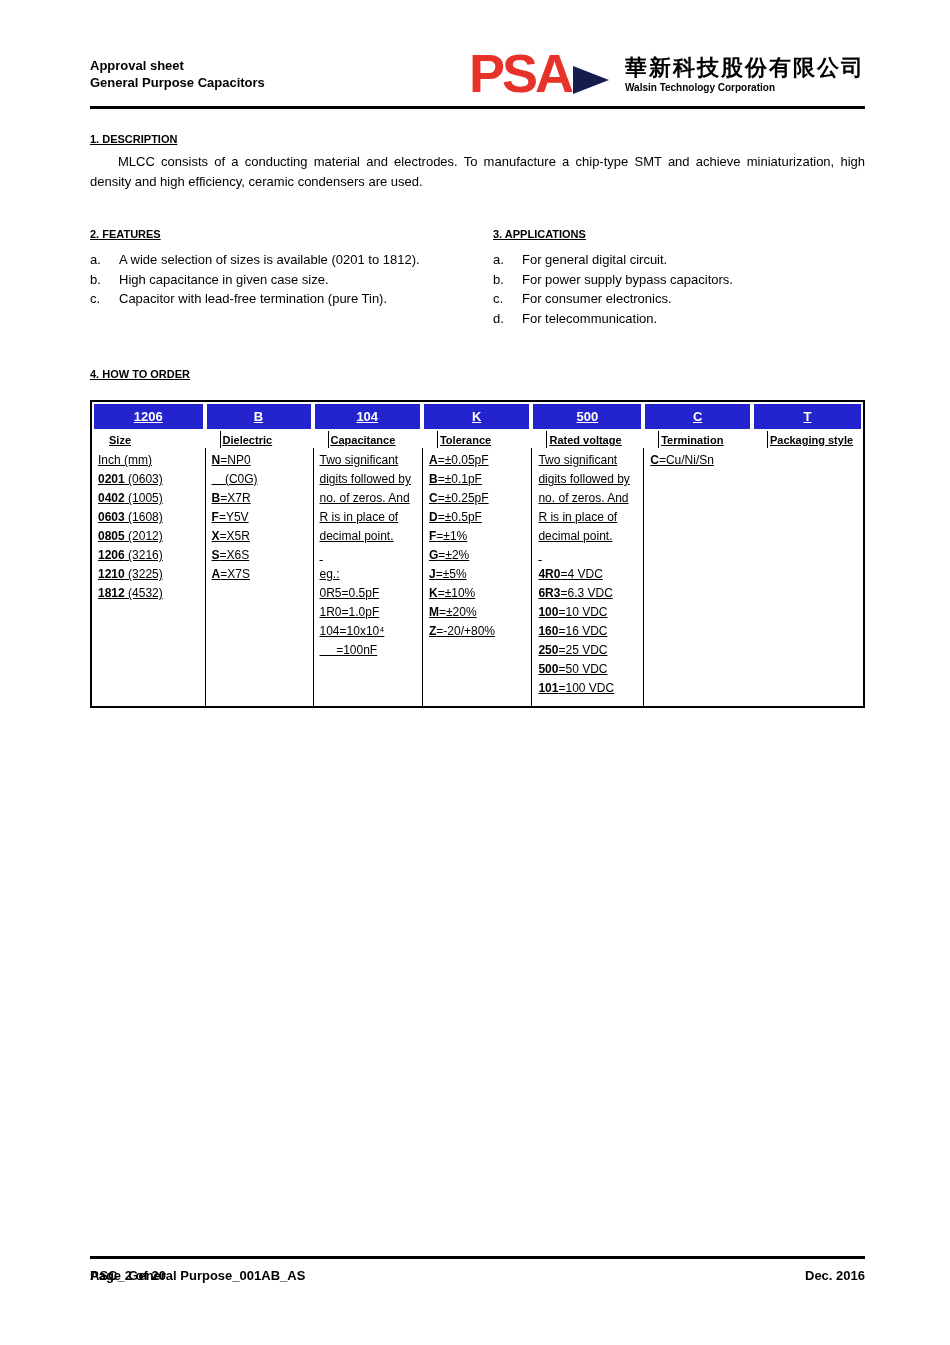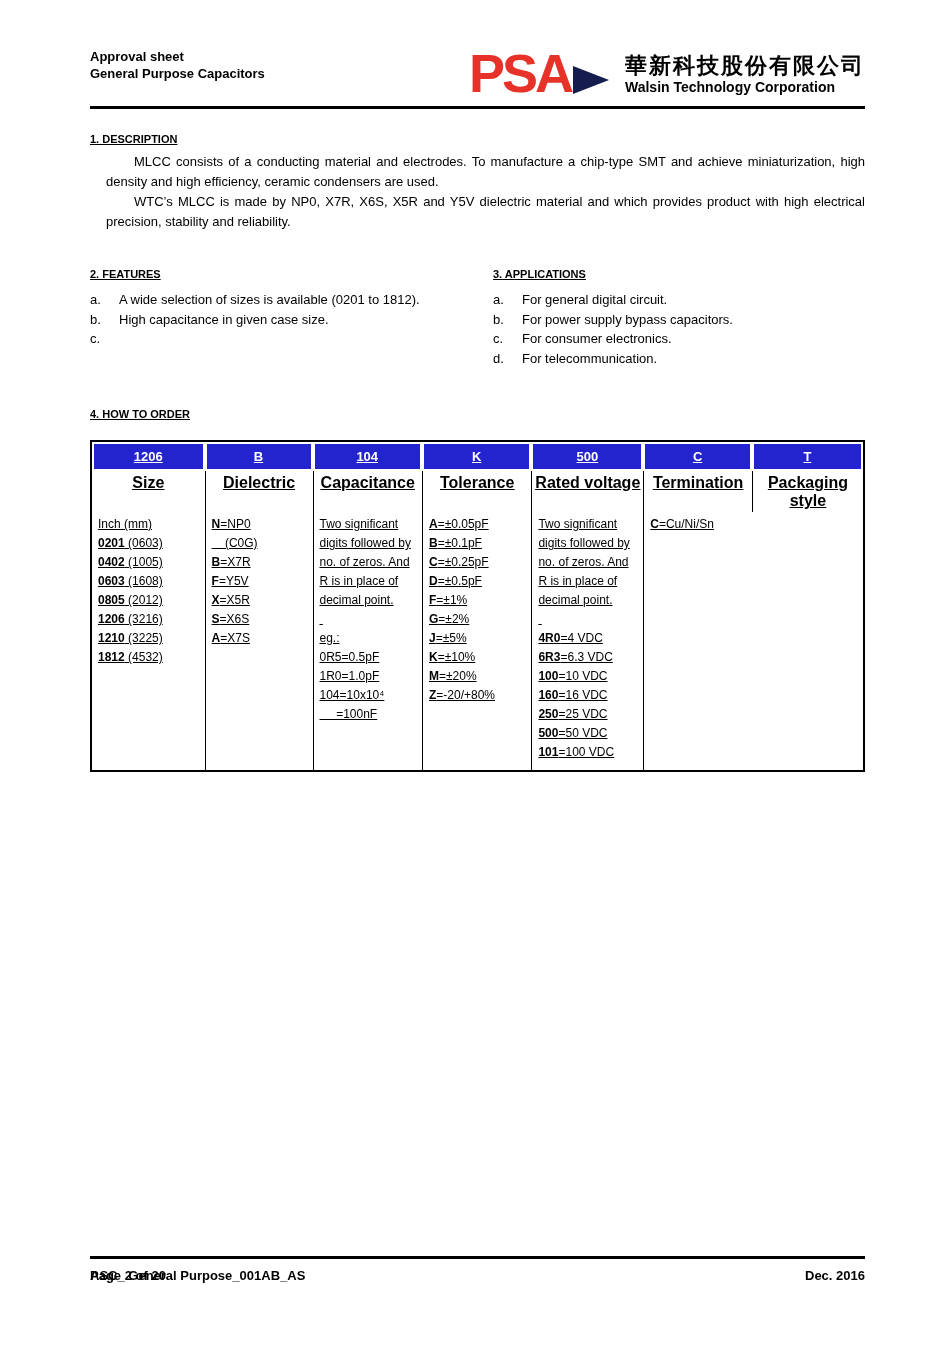--- a/index.html
+++ b/index.html
@@ -13,34 +13,34 @@
     position:relative;
     width:950px; height:1345px;
     background:#fff;
     font-family:"Liberation Sans", sans-serif;
     color:#000;
     overflow:hidden;
   }
   .content { padding-left:90px; padding-right:85px; }
 
   
-  .doc-header { display:flex; justify-content:space-between; align-items:flex-start; padding-top:48px; }
+  .doc-header { display:flex; justify-content:space-between; align-items:center; padding-top:48px; }
   .doc-title-block { font-size:13px; font-weight:bold; line-height:17px; padding-bottom:2px; }
   .brand-block { display:flex; align-items:center; gap:4px; }
   .logo-text { color:var(--logo-red); }
   .logo-arrow { color:var(--logo-arrow); }
   .company-names { line-height:1.25; padding-bottom:2px; }
   .company-cn { font-size:22px; font-weight:bold; letter-spacing:2px; }
-  .company-en { font-size:14px; font-weight:bold; }
+  .company-en { font-size:10px; font-weight:bold; }
   .header-rule { height:3px; background:#000; margin-top:4px; }
 
   
   .sec-title { font-size:11px; font-weight:bold; text-decoration:underline; }
   .sec-desc { margin-top:24px; }
-  .desc-body { margin-top:7px; font-size:13px; line-height:20px; text-align:justify;margin-left:16px; }
+  .desc-body { margin-top:7px; font-size:13px; line-height:20px; text-align:justify; }
   .desc-body p { text-indent:28px; }
 
   .two-col { display:flex; margin-top:36px; }
   .col-features { width:403px; flex:0 0 403px; }
   .col-apps { flex:1; }
   .list { margin-top:10px; font-size:13px; line-height:19.5px; }
   .li { display:flex; }
   .li-label { width:29px; flex:0 0 29px; }
 
   .sec-order { margin-top:40px; }
@@ -48,22 +48,23 @@
   
   .order-table { margin-top:20px; border:2px solid #000; background:#fff;text-decoration:underline; }
   .t-row { display:grid; grid-template-columns:14.6% 14% 14.2% 14.2% 14.5% 14.1% 14.4%; }
   .th-cell { padding:2px 2px; background:#fff; }
   .th-chip {
     height:25px; display:flex; align-items:center; justify-content:center;
     background:var(--blue); color:#fff; font-size:13px; font-weight:bold;
     text-decoration:underline;
   }
   .tt-cell {
-    text-align:center; font-size:16px; font-weight:bold; text-decoration:underline;
+    font-size:11px; font-weight:bold; text-decoration:underline;
     padding:3px 2px 2px 2px;
+    margin-left:15px;
   }
   .tt-cell + .tt-cell { border-left:1px solid #000; }
   .tb-cell { padding:3px 5px 8px 6px; font-size:12px; }
   .tb-cell + .tb-cell { border-left:1px solid #000; }
   .tb-line { line-height:19px; white-space:pre; }
 
   
   .doc-footer { position:absolute; left:90px; right:85px; top:1256px; }
   .footer-rule { height:3px; background:#000; }
   .footer-row { display:flex; justify-content:space-between; align-items:baseline; margin-top:9px; font-size:13px; font-weight:bold; }
@@ -93,38 +94,38 @@
         </div>
       </div>
     </div>
     <div class="header-rule"></div>
   </div>
 
   <div class="content sec-desc">
     <div class="sec-title">1. DESCRIPTION</div>
     <div class="desc-body">
       <p>MLCC consists of a conducting material and electrodes. To manufacture a chip-type SMT and achieve miniaturization, high density and high efficiency, ceramic condensers are used.</p>
-      <p>WTC’s MLCC is made by NP0, X7R, X6S, X5R and Y5V dielectric material and which provides product with high electrical precision, stability and reliability.</p>
     </div>
   </div>
 
   <div class="content two-col">
     <div class="col-features">
       <div class="sec-title">2. FEATURES</div>
       <div class="list">
           <div class="li">
             <span class="li-label">a.</span>
             <span class="li-text">A wide selection of sizes is available (0201 to 1812).</span>
           </div>
           <div class="li">
             <span class="li-label">b.</span>
             <span class="li-text">High capacitance in given case size.</span>
           </div>
           <div class="li">
             <span class="li-label">c.</span>
+            <span class="li-text">Capacitor with lead-free termination (pure Tin).</span>
           </div>
         </div>
     </div>
     <div class="col-apps">
       <div class="sec-title">3. APPLICATIONS</div>
       <div class="list">
           <div class="li">
             <span class="li-label">a.</span>
             <span class="li-text">For general digital circuit.</span>
           </div>

